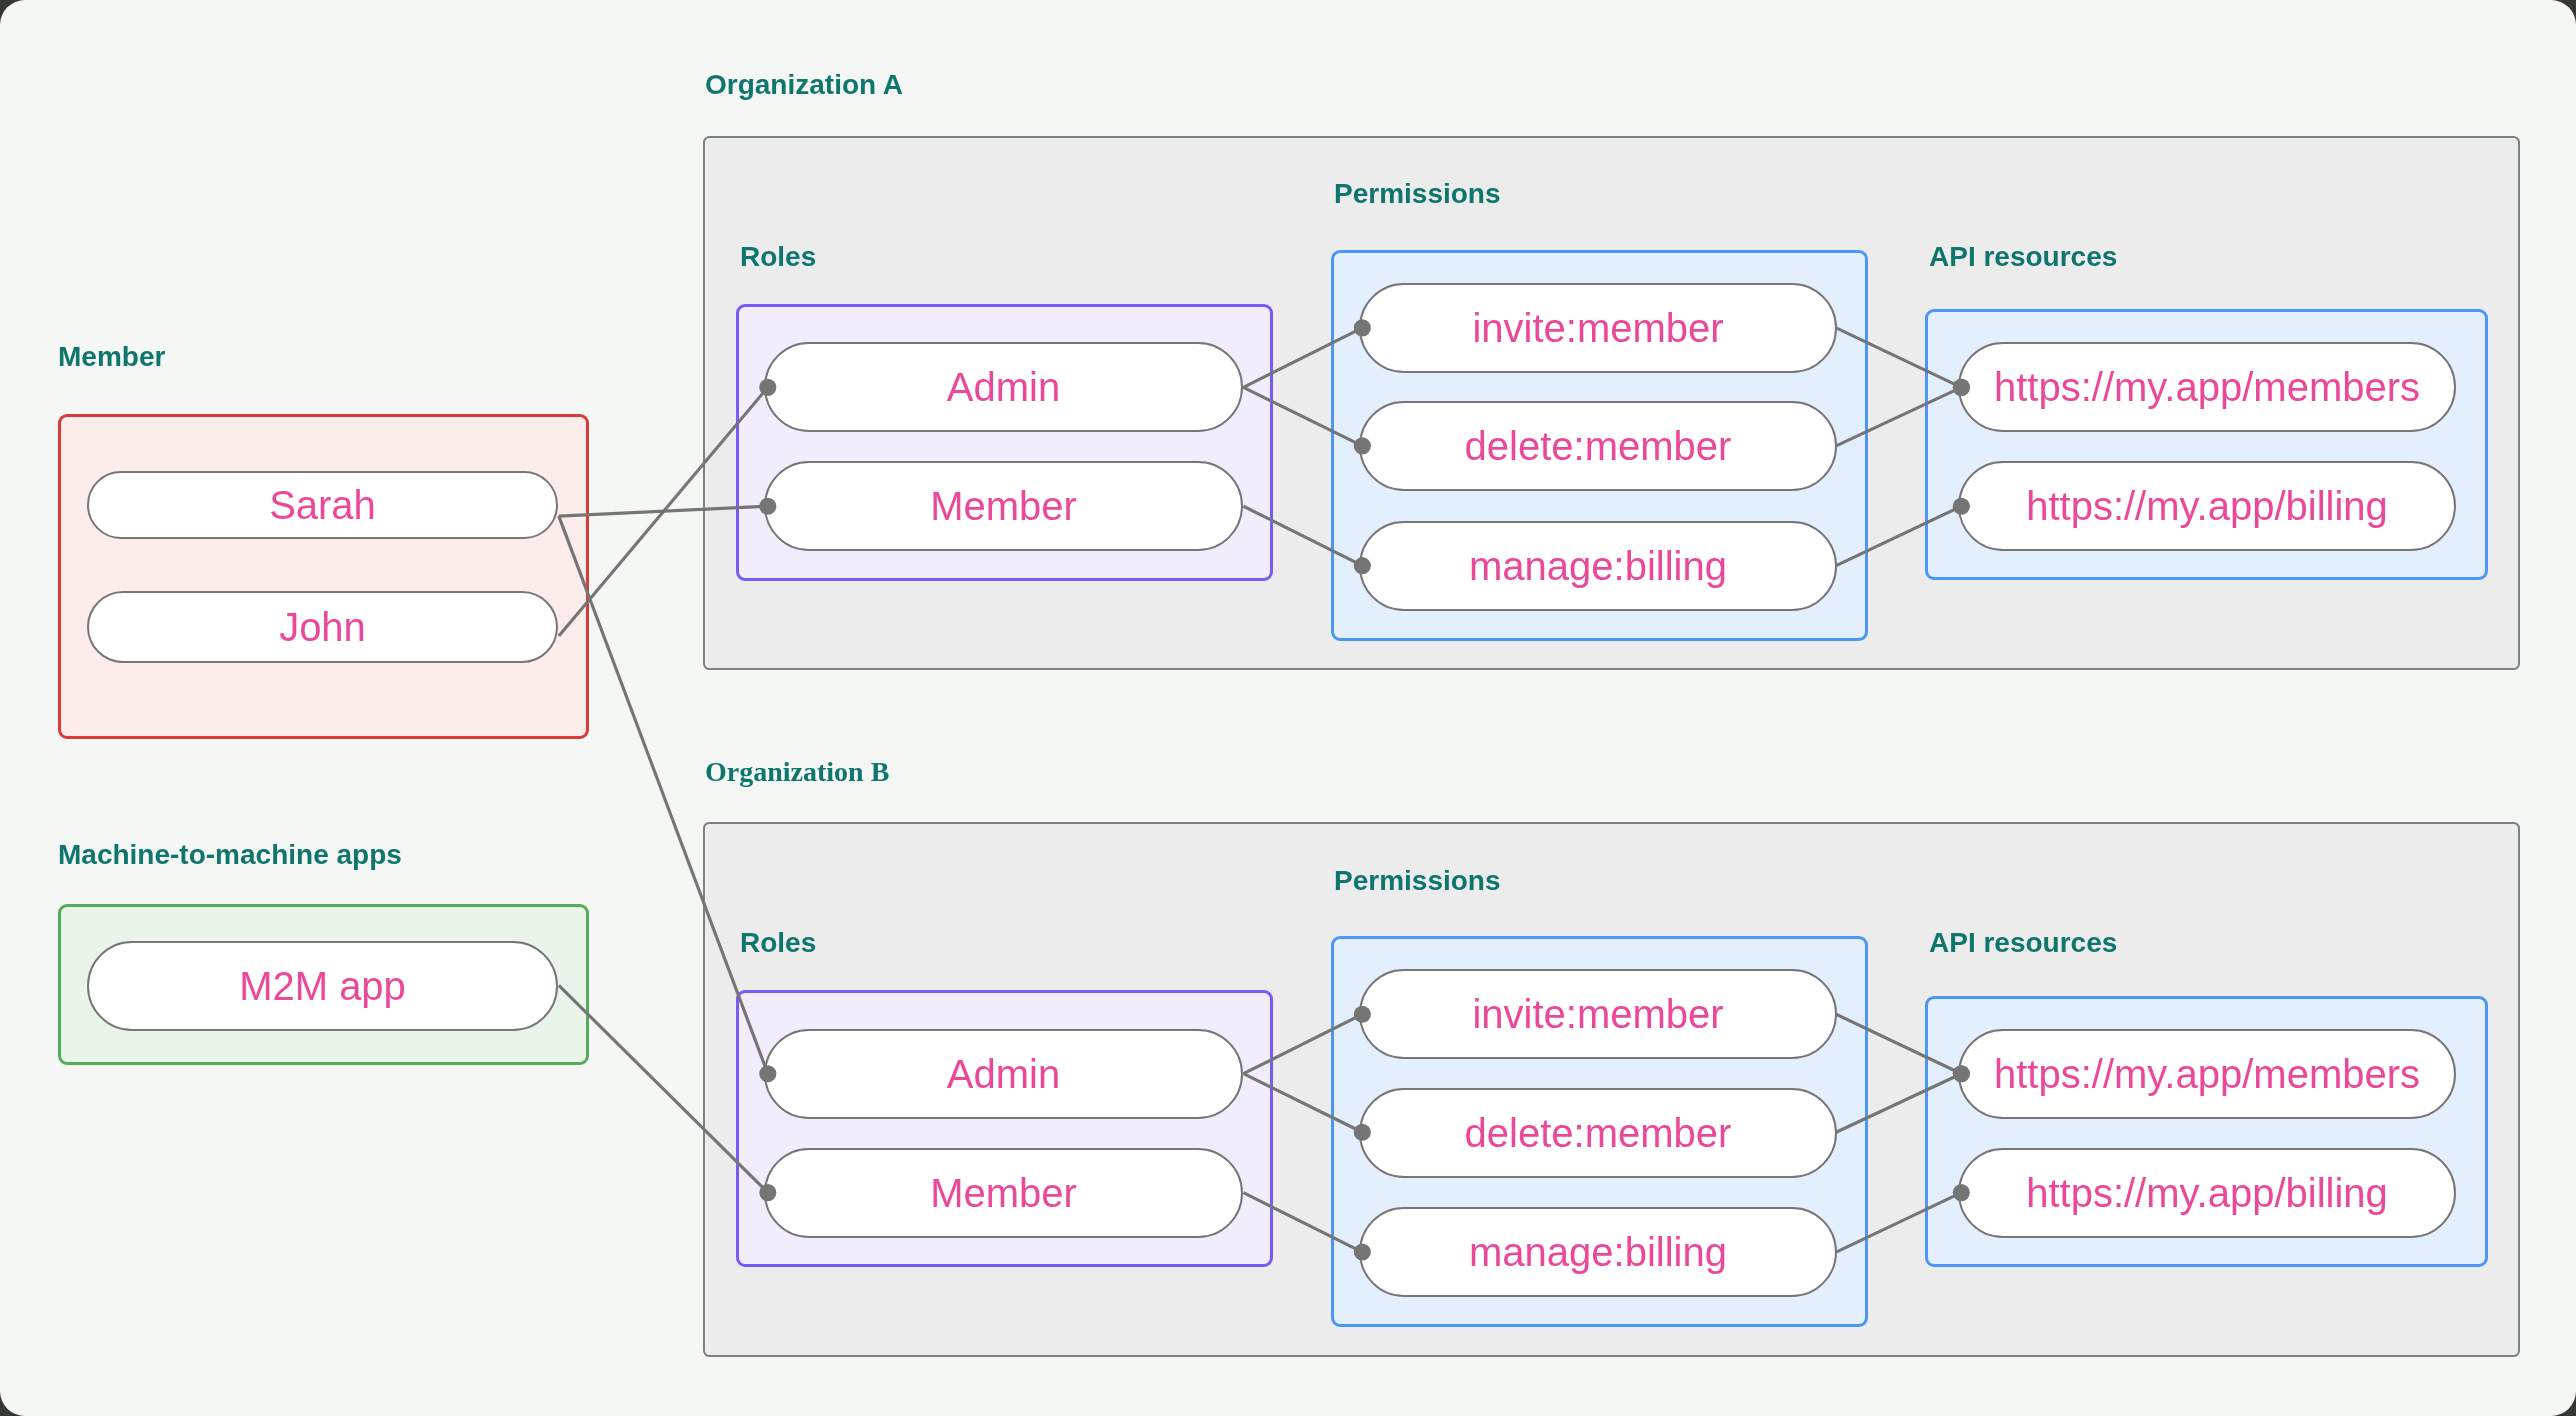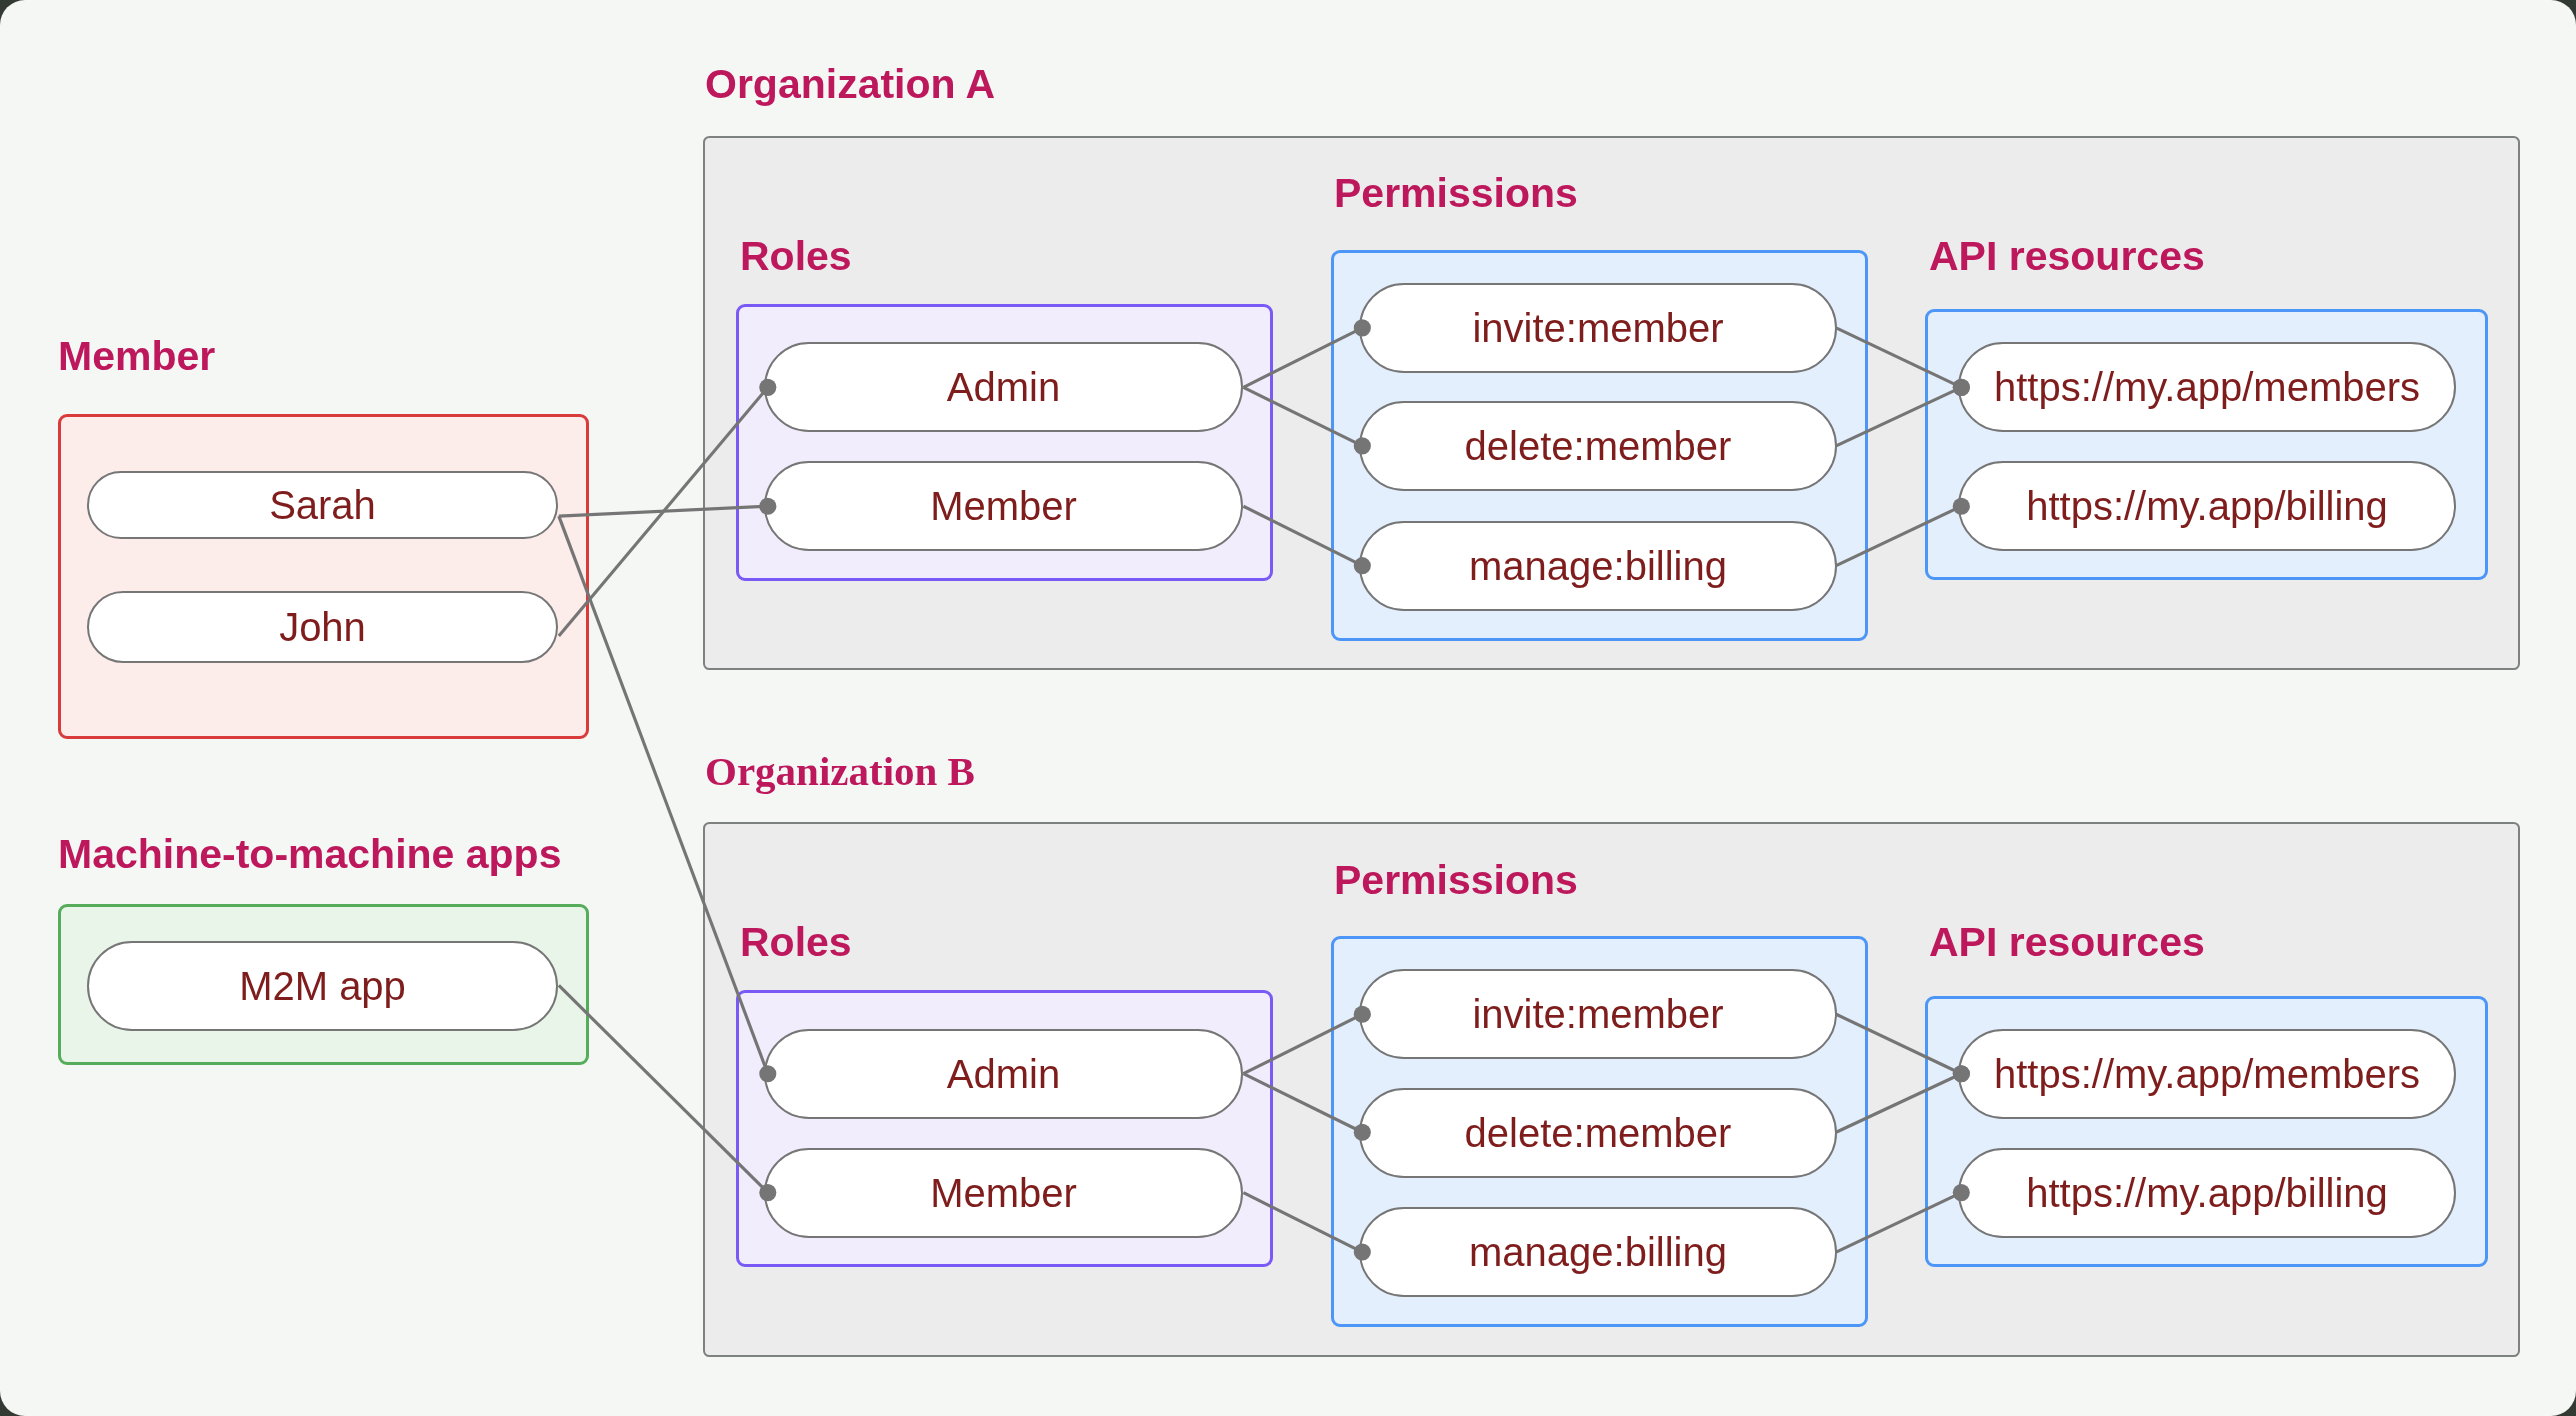--- a/index.html
+++ b/index.html
@@ -5,22 +5,22 @@
   html,body{margin:0;padding:0;background:#333a34;font-family:"Liberation Sans",sans-serif;}
   #canvas{position:relative;width:2576px;height:1416px;background:#f5f7f5;border-radius:25px;overflow:hidden;}
   .box{position:absolute;box-sizing:border-box;border-radius:9px;}
   .box.red{background:#fcecea;border:3.6px solid #d93b3b;}
   .box.green{background:#e9f5e9;border:3.6px solid #57ac5c;}
   .box.purple{background:#f2edfc;border:3.6px solid #7a5af6;}
   .box.blue{background:#e3effd;border:3.6px solid #4b96f7;}
   .box.org{background:#ececec;border:2.7px solid #7d8280;border-radius:6.3px;}
   .pill{position:absolute;box-sizing:border-box;background:#ffffff;border:2.7px solid #767676;border-radius:47px;
         display:flex;align-items:center;justify-content:center;
-        font-size:40px;font-weight:400;color:#7f1d1d;white-space:nowrap;}
-  .grouplabel{position:absolute;font-size:41px;font-weight:600;color:#be185d;line-height:49px;white-space:nowrap;}
+        font-size:40px;font-weight:400;color:#ec4899;white-space:nowrap;}
+  .grouplabel{position:absolute;font-size:28px;font-weight:600;color:#0f766e;line-height:49px;white-space:nowrap;}
   #edge-layer{position:absolute;left:0;top:0;width:2576px;height:1416px;z-index:5;pointer-events:none;}
   #node-layer{position:absolute;left:0;top:0;width:2576px;height:1416px;z-index:1;}
 </style>
 </head>
 <body>
 
 <div id="canvas">
   <div id="node-layer">
       <div class="box red" style="left: 58px; top: 414px; width: 531px; height: 325px;"></div>
       <div class="box green" style="left: 58px; top: 904px; width: 531px; height: 161px;"></div>

